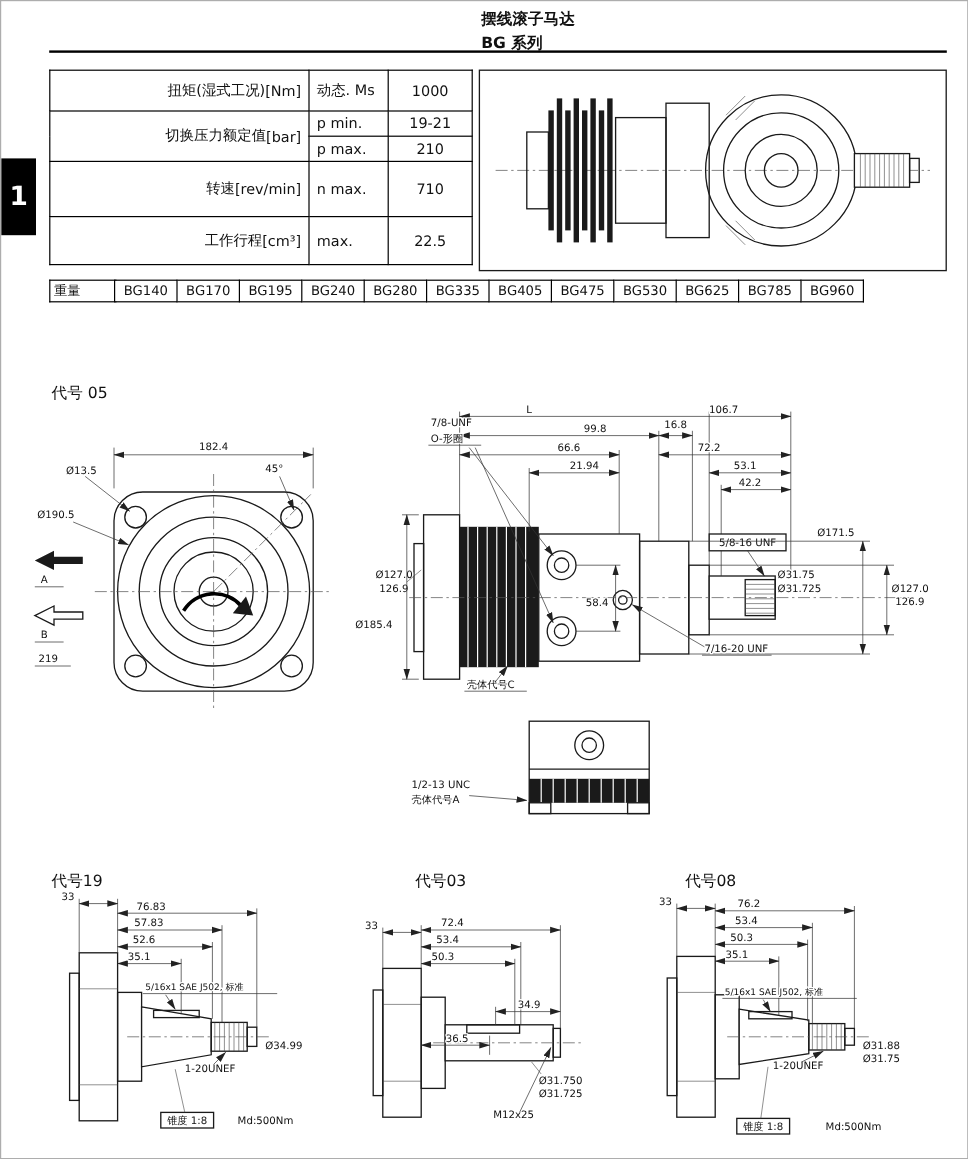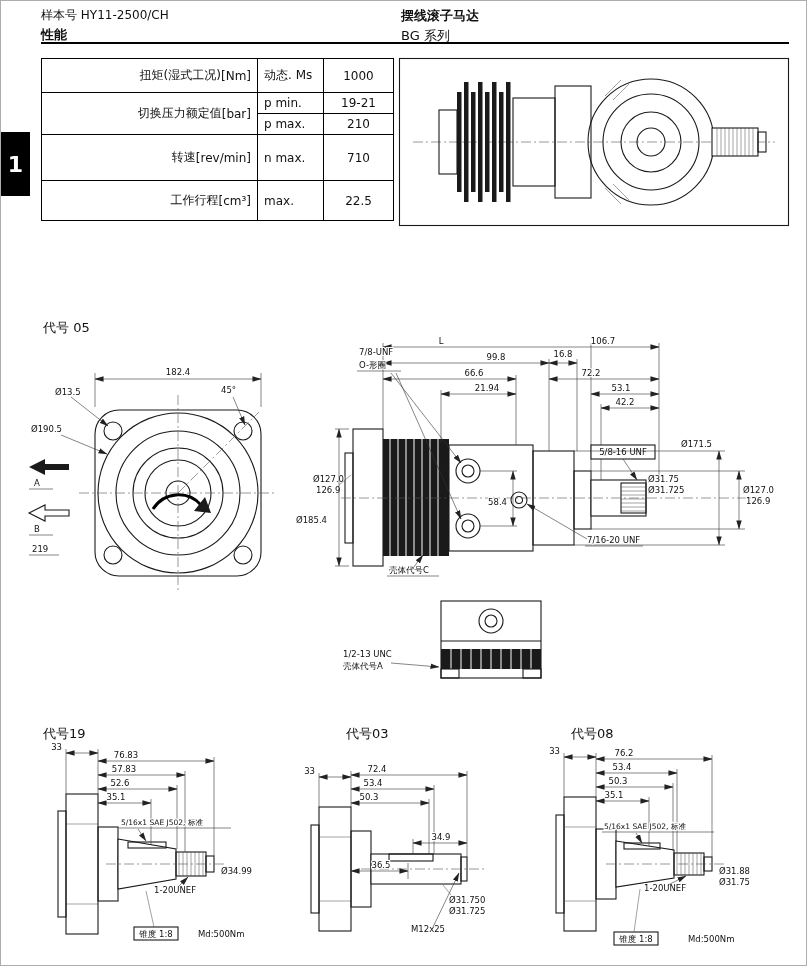--- a/index.html
+++ b/index.html
@@ -5,21 +5,21 @@
   *{box-sizing:border-box;margin:0;padding:0}
   html,body{background:#e9e9e9}
   body{font-family:"DejaVu Sans","Liberation Sans",sans-serif;color:#111}
   .page{position:relative;width:807px;height:966px;background:#fff;border:1px solid #adadad;overflow:hidden}
 
   .hdr-left{position:absolute;left:40px;top:6px}
   .hdr-sample{font-size:12px}
   .hdr-sub{font-size:13px;font-weight:bold;margin-top:2px}
   .hdr-right{position:absolute;left:400px;top:6px}
   .hdr-prod{font-size:13px;font-weight:bold}
-  .hdr-series{font-size:13px;font-weight:normal;margin-top:2px}
+  .hdr-series{font-size:13px;font-weight:bold;margin-top:2px}
   .hdr-rule{position:absolute;left:40px;top:41px;width:748px;border-top:2px solid #000}
 
   .side-tab{position:absolute;left:0;top:131px;width:29px;height:64px;background:#000;color:#fff;
             display:flex;align-items:center;justify-content:center;font-size:22px;font-weight:bold}
 
   table{border-collapse:collapse}
   .spec{position:absolute;left:40px;top:57px}
   .spec td{border:1px solid #000;font-size:12px;padding:2px 6px;vertical-align:middle}
   .spec .p{width:216px}
   .spec .pin{display:flex;justify-content:flex-end;align-items:center}
@@ -49,24 +49,20 @@
   .cl{stroke:#555;stroke-width:0.6;stroke-dasharray:10 3 2 3;fill:none}
   .blk{fill:#1a1a1a}
   .wline{stroke:#fff;stroke-width:1;fill:none}
   .rot{stroke:#000;stroke-width:3;fill:none}
 </style>
 </head>
 <body>
 
 <div class="page">
 
-  <div class="hdr-left">
-    <div class="hdr-sample">样本号 HY11-2500/CH</div>
-    <div class="hdr-sub">性能</div>
-  </div>
   <div class="hdr-right">
     <div class="hdr-prod">摆线滚子马达</div>
     <div class="hdr-series">BG 系列</div>
   </div>
   <div class="hdr-rule"></div>
 
   <div class="side-tab">1</div>
 
   <table class="spec">
     <tbody>
@@ -154,20 +150,35 @@
       <line x1="342" y1="70" x2="342" y2="98" class="thin"></line>
       <line x1="346" y1="70" x2="346" y2="98" class="thin"></line>
       <line x1="350" y1="70" x2="350" y2="98" class="thin"></line>
       <line x1="354" y1="70" x2="354" y2="98" class="thin"></line>
       <rect x="359" y="74" width="8" height="20" class="out"></rect>
     </g>
   </svg>
 
   <table class="wt">
     <tbody>
+        <tr>
+      <td class="c0" colspan="2">重量</td>
+      <td class="m">BG140</td>
+      <td class="m">BG170</td>
+      <td class="m">BG195</td>
+      <td class="m">BG240</td>
+      <td class="m">BG280</td>
+      <td class="m">BG335</td>
+      <td class="m">BG405</td>
+      <td class="m">BG475</td>
+      <td class="m">BG530</td>
+      <td class="m">BG625</td>
+      <td class="m">BG785</td>
+      <td class="m">BG960</td>
+    </tr>
   </tbody>
     </table>
 
   <div class="sec-title" style="left:42px;top:318px">代号 05</div>
 
   <svg style="left:18px;top:332px" width="292" height="300" viewBox="0 0 292 300">
     <defs>
       <marker id="mA" viewBox="0 0 10 6" markerWidth="9" markerHeight="6" refX="9.5" refY="3" orient="auto-start-reverse" markerUnits="userSpaceOnUse">
         <path d="M0,0 L10,3 L0,6 z" fill="#222"></path>
       </marker>

